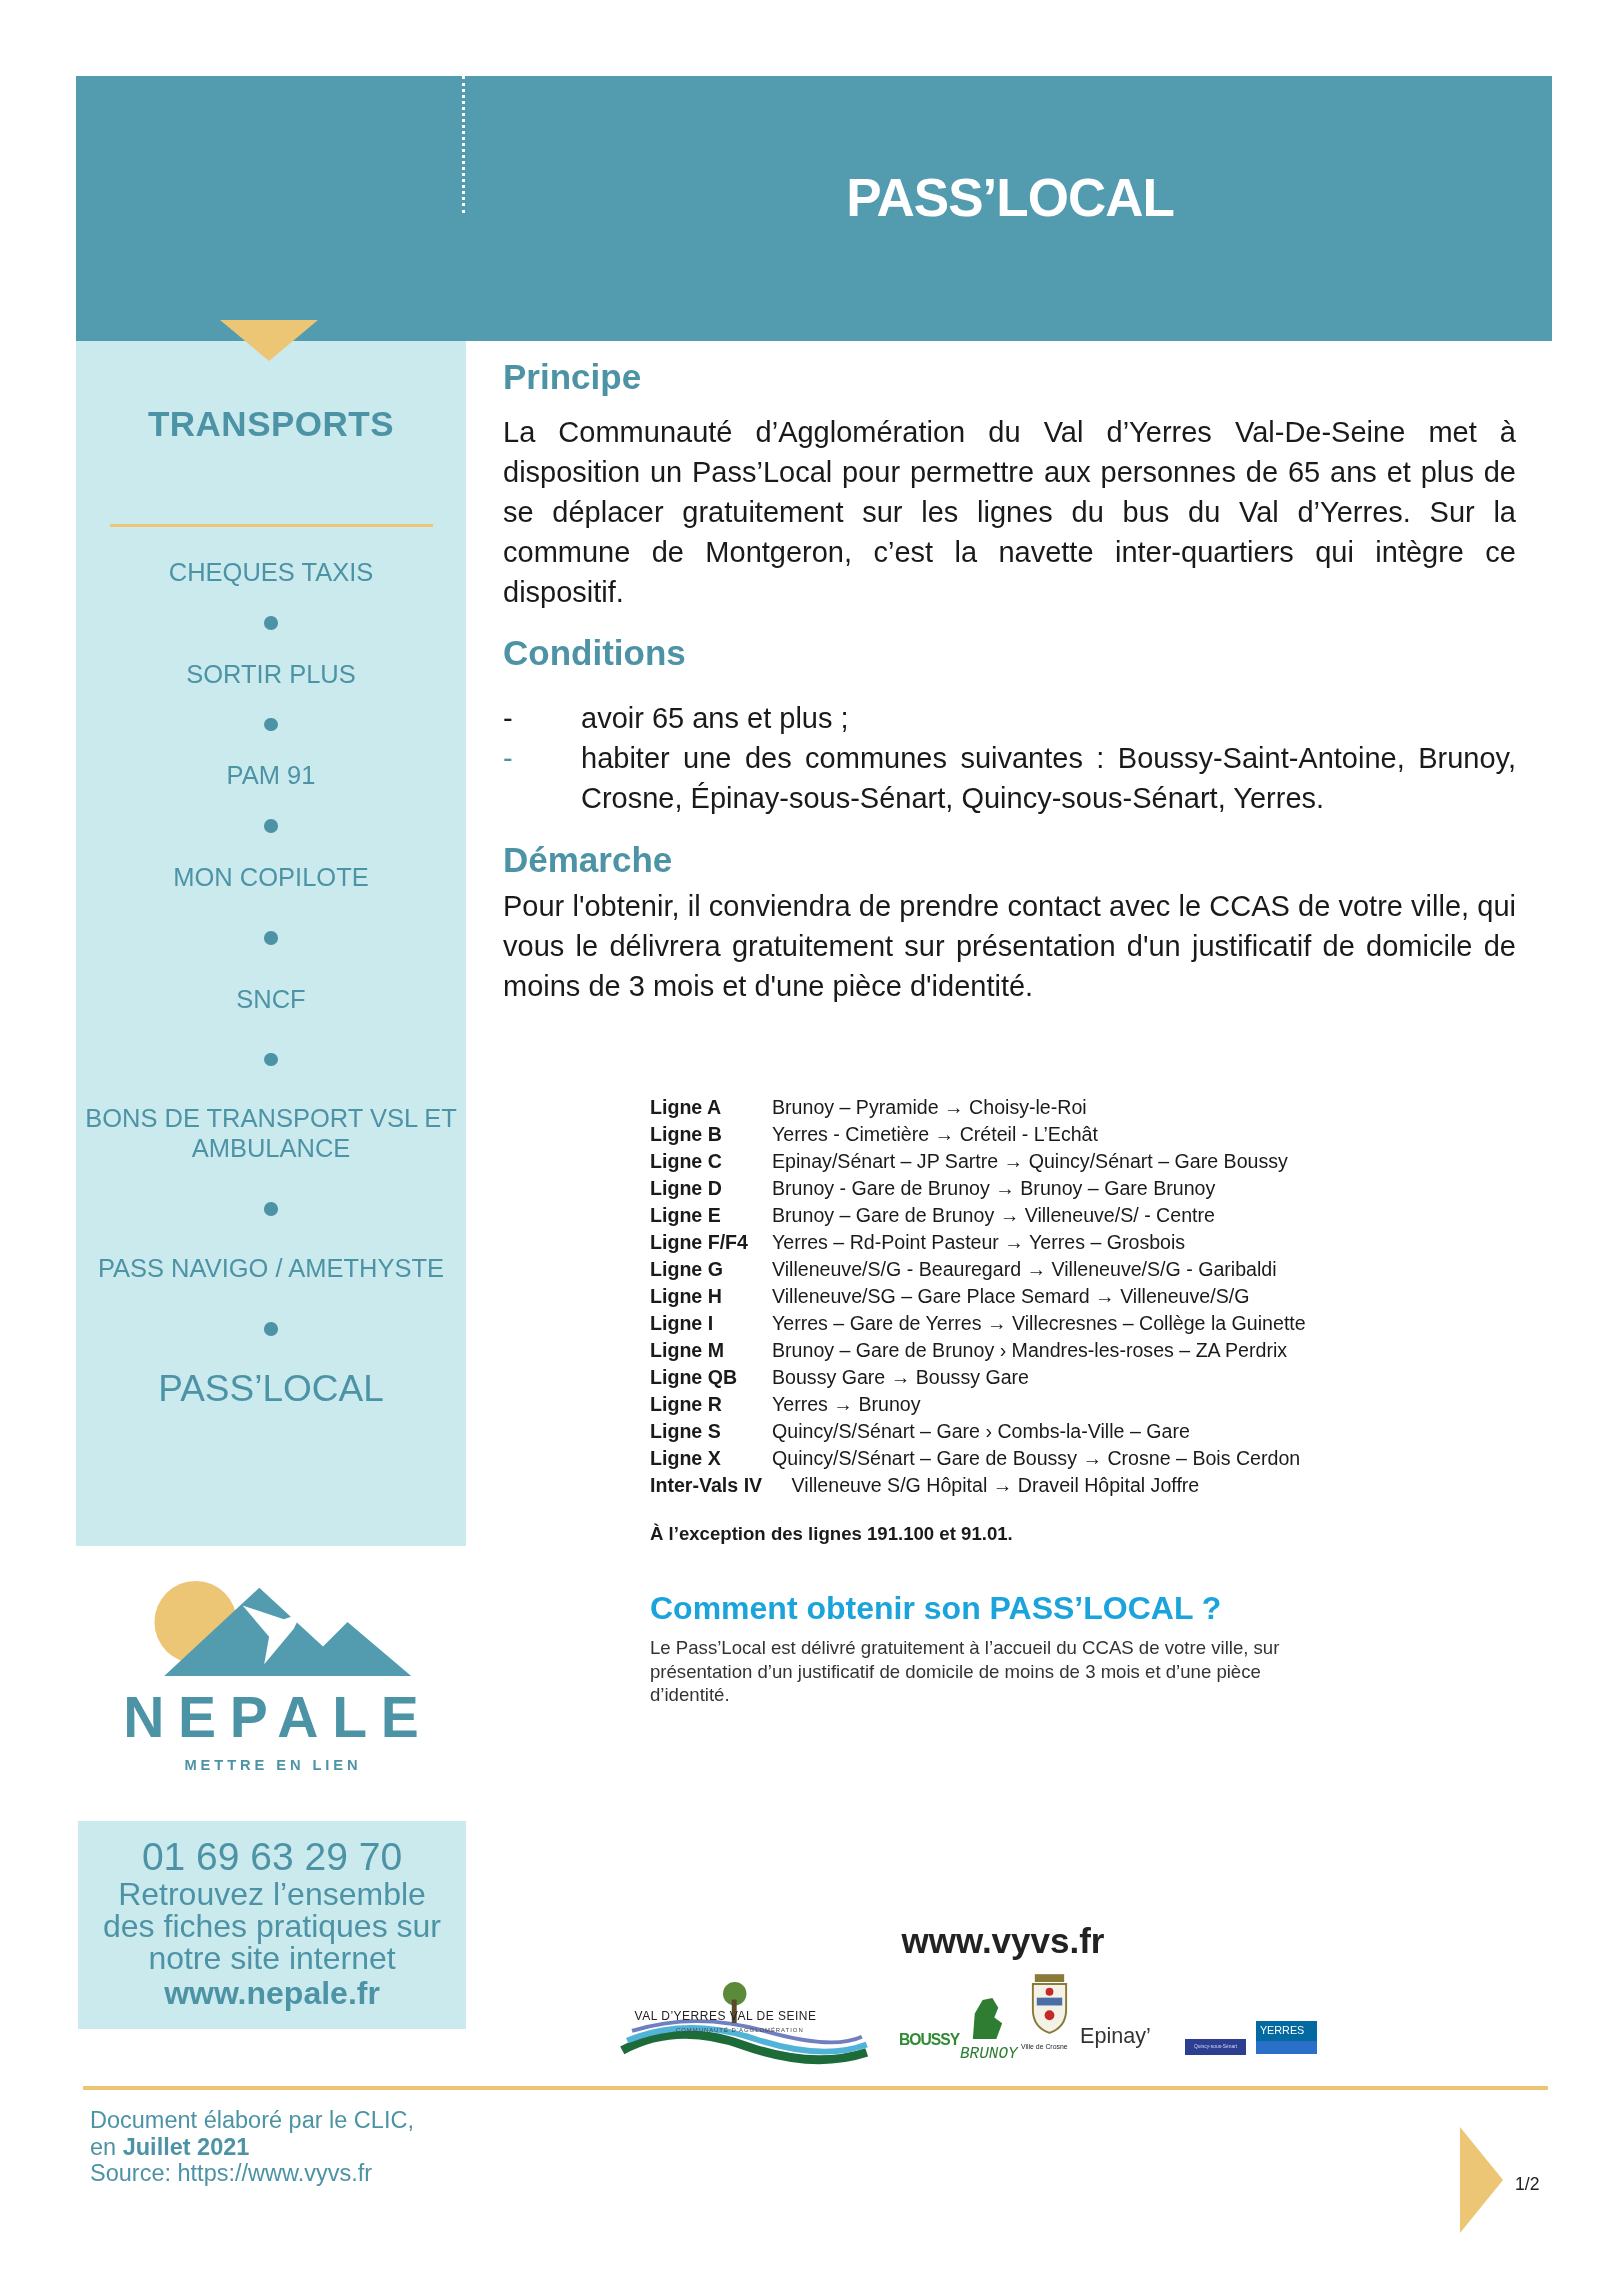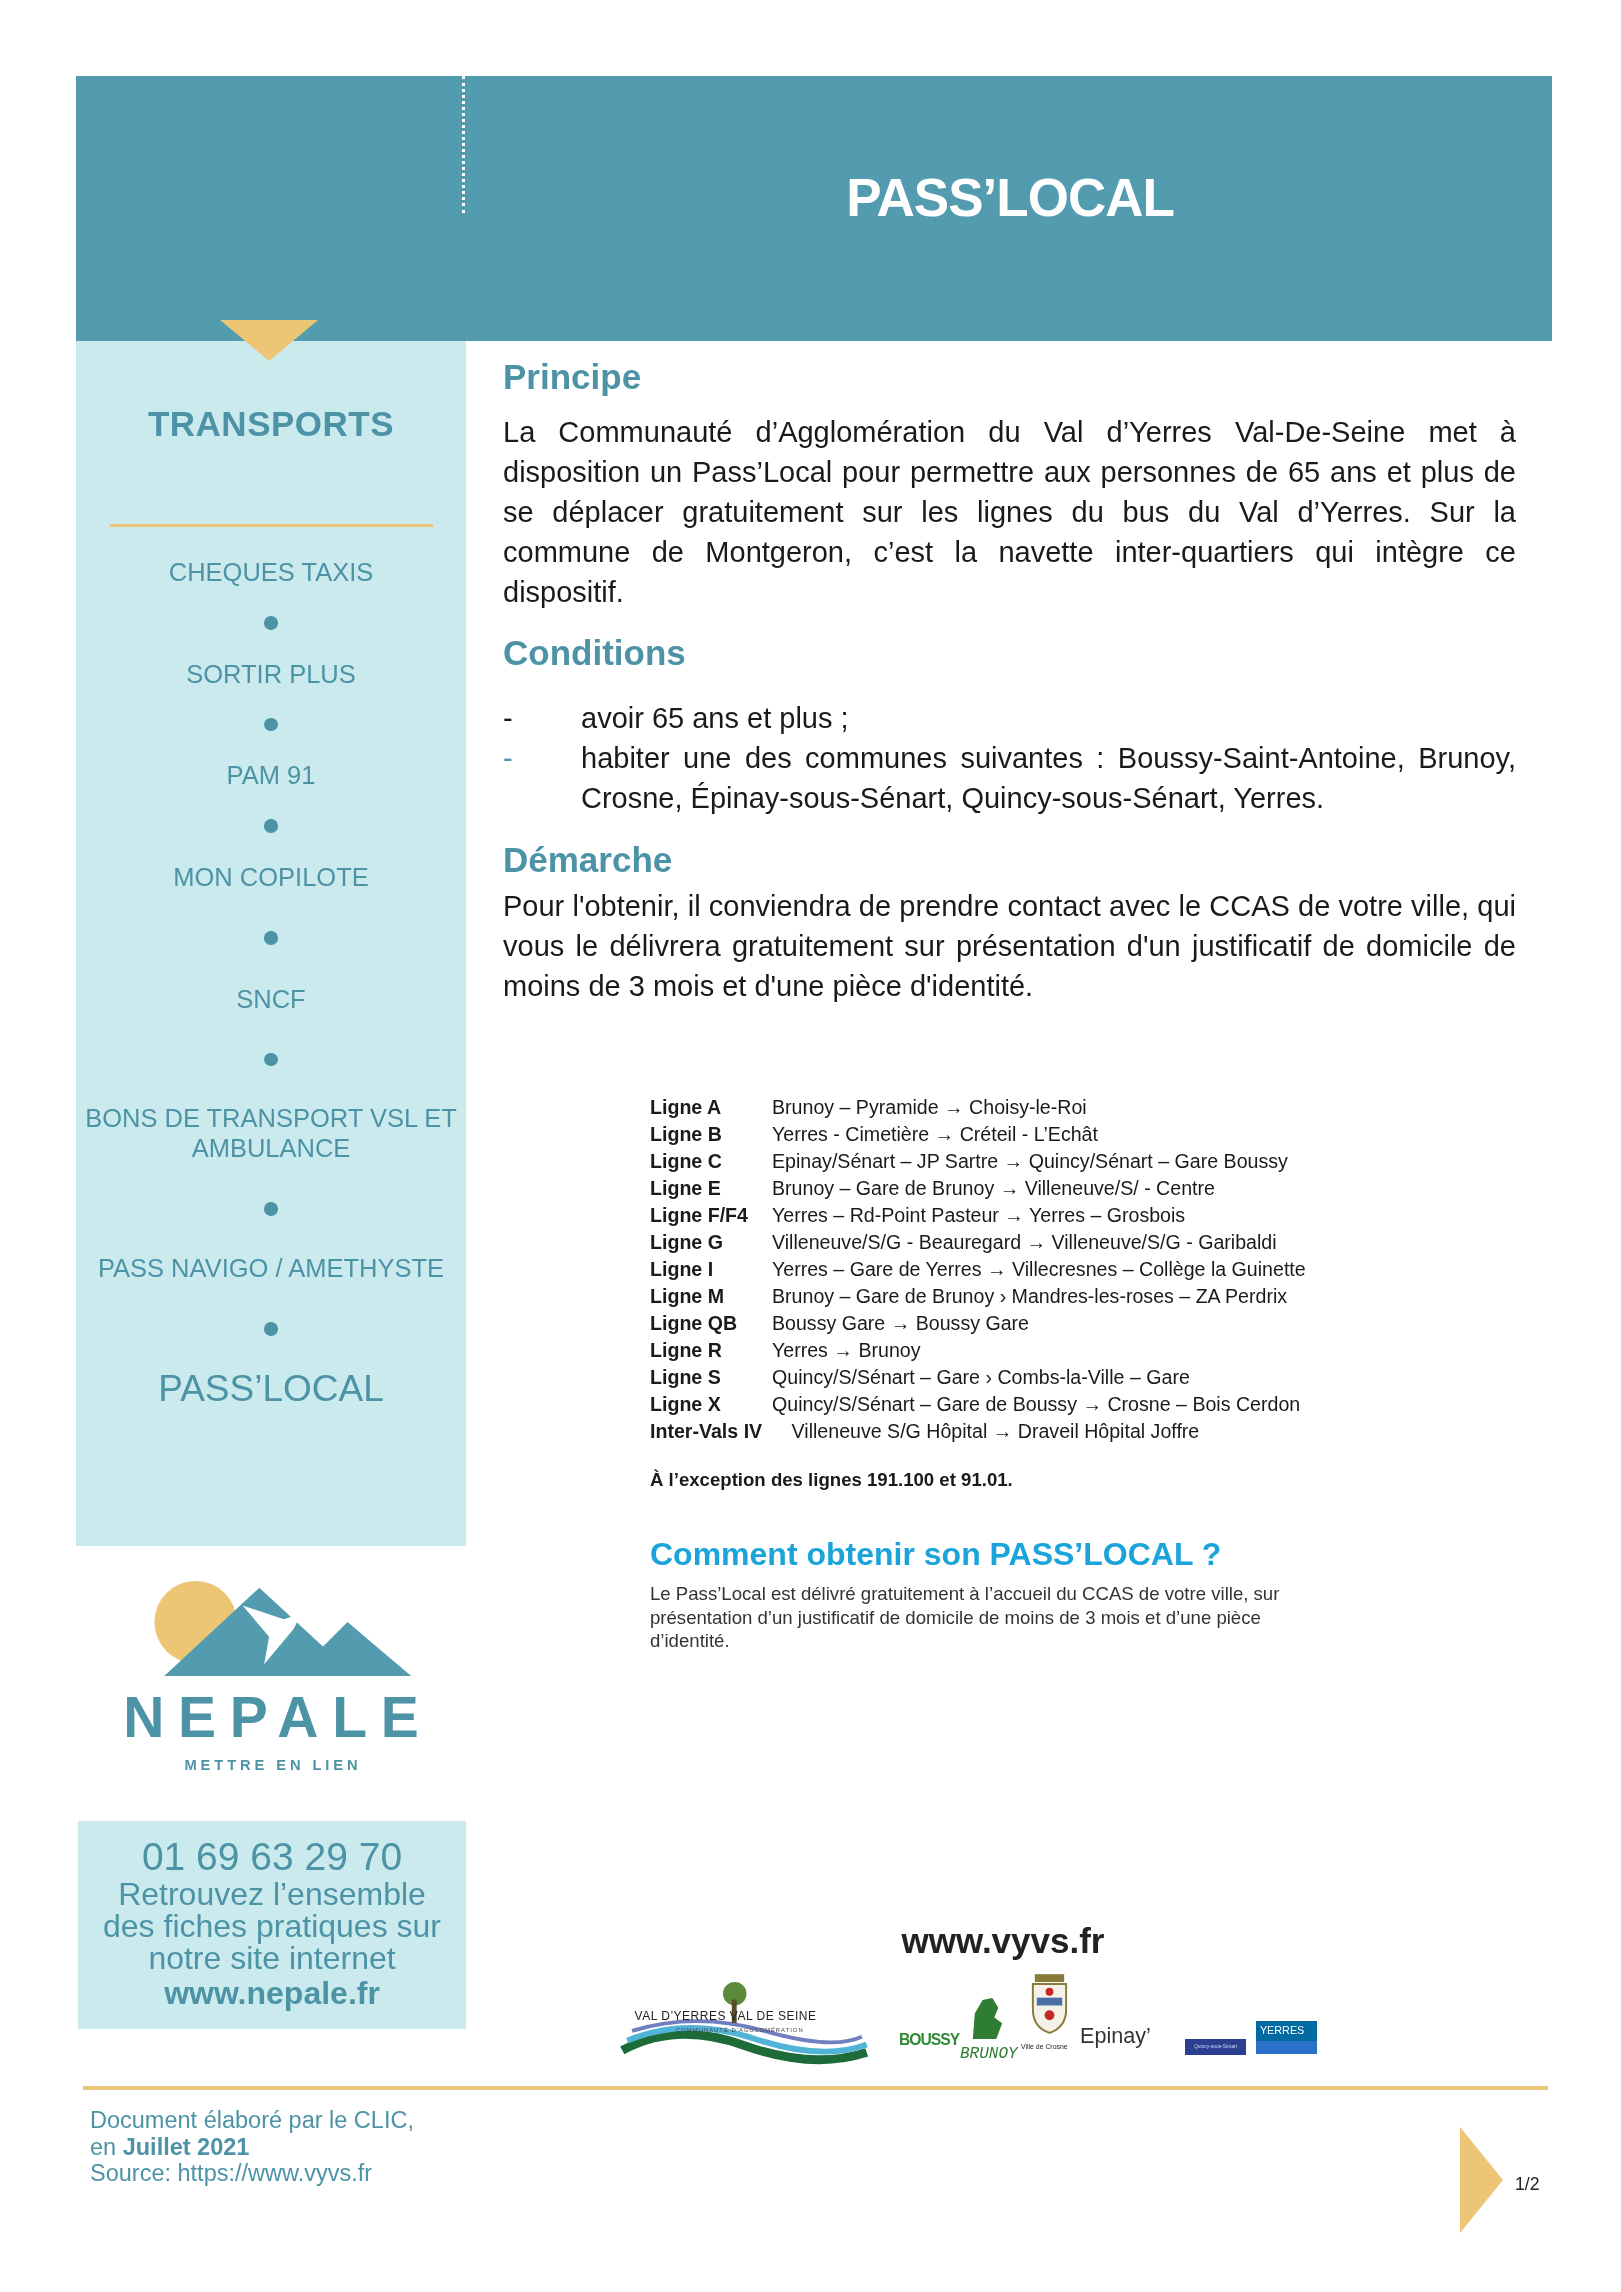--- a/index.html
+++ b/index.html
@@ -128,30 +128,38 @@
         </tr>
         <tr>
           <td class="bus-line">Ligne B</td>
           <td>Yerres - Cimetière → Créteil - L’Echât</td>
         </tr>
         <tr>
           <td class="bus-line">Ligne C</td>
           <td>Epinay/Sénart – JP Sartre → Quincy/Sénart – Gare Boussy</td>
         </tr>
         <tr>
+          <td class="bus-line">Ligne D</td>
+          <td>Brunoy - Gare de Brunoy → Brunoy – Gare Brunoy</td>
+        </tr>
+        <tr>
           <td class="bus-line">Ligne E</td>
           <td>Brunoy – Gare de Brunoy → Villeneuve/S/ - Centre</td>
         </tr>
         <tr>
           <td class="bus-line">Ligne F/F4</td>
           <td>Yerres – Rd-Point Pasteur → Yerres – Grosbois</td>
         </tr>
         <tr>
           <td class="bus-line">Ligne G</td>
           <td>Villeneuve/S/G - Beauregard → Villeneuve/S/G - Garibaldi</td>
+        </tr>
+        <tr>
+          <td class="bus-line">Ligne H</td>
+          <td>Villeneuve/SG  – Gare Place Semard → Villeneuve/S/G</td>
         </tr>
         <tr>
           <td class="bus-line">Ligne I</td>
           <td>Yerres – Gare de Yerres → Villecresnes – Collège la Guinette</td>
         </tr>
         <tr>
           <td class="bus-line">Ligne M</td>
           <td>Brunoy – Gare de Brunoy  › Mandres-les-roses – ZA Perdrix</td>
         </tr>
         <tr>

